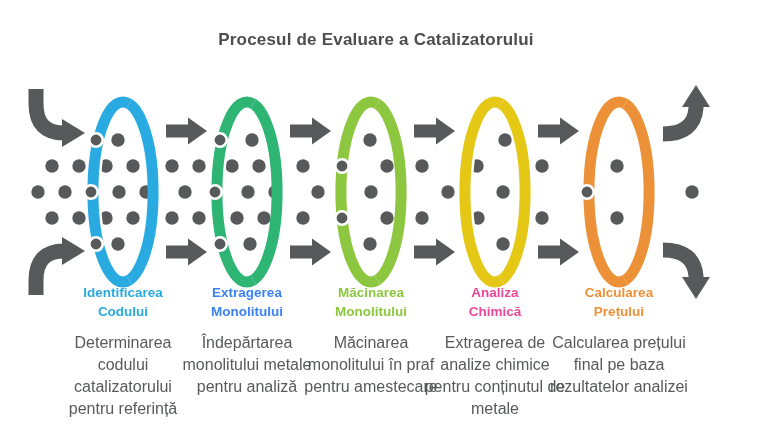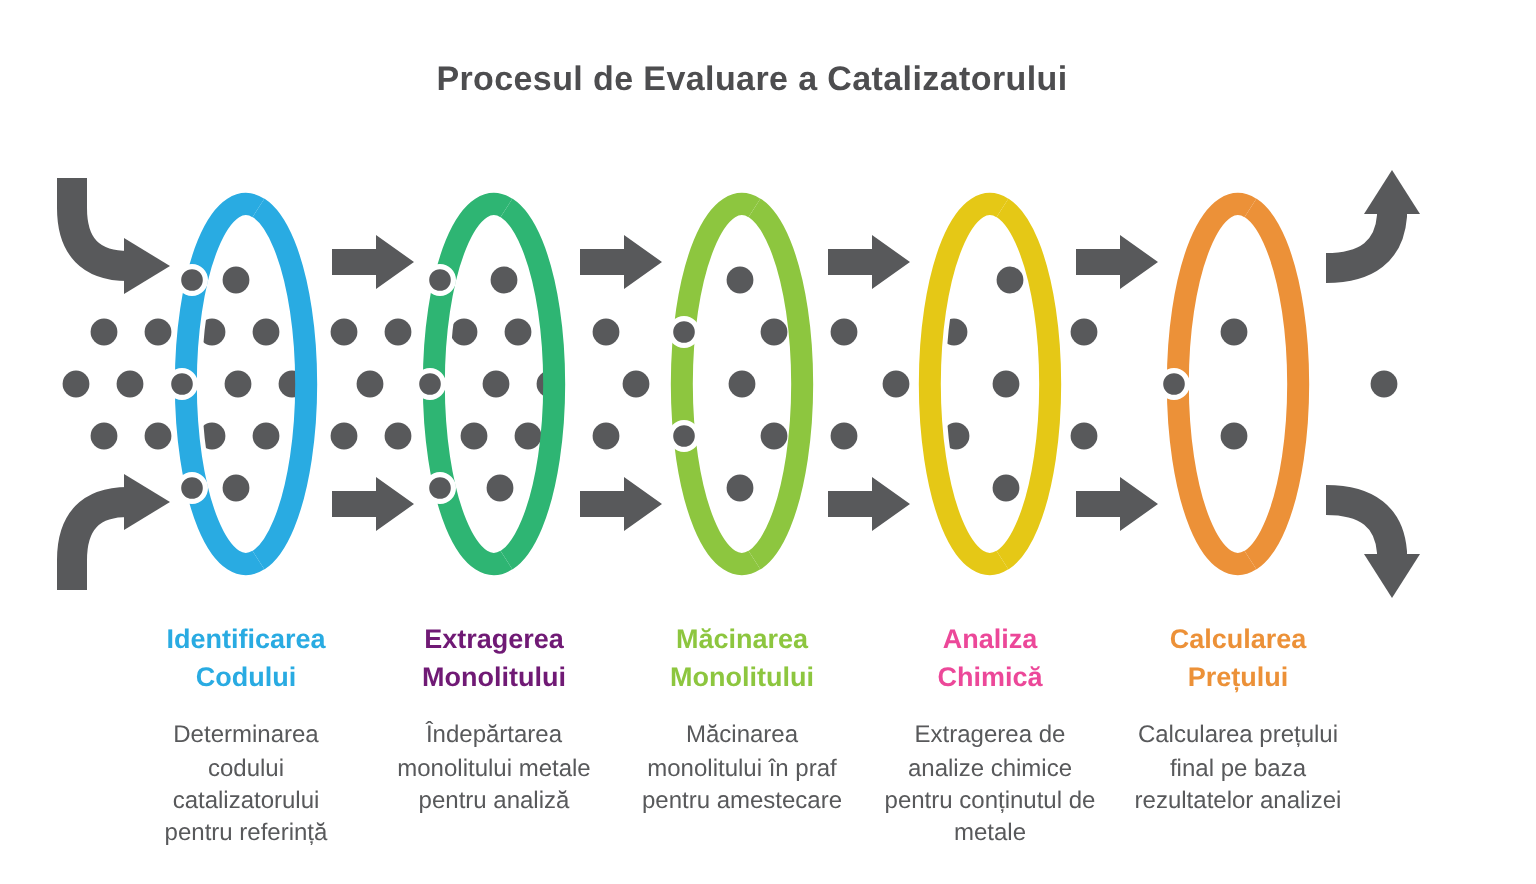--- a/index.html
+++ b/index.html
@@ -5,27 +5,27 @@
   html,body{margin:0;padding:0;background:#ffffff;}
   .canvas{
     position:relative;width:768px;height:442px;background:#ffffff;overflow:hidden;
     font-family:"Liberation Sans", sans-serif;
   }
   .title{
     position:absolute;top:30px;left:0;width:752px;text-align:center;
     font-size:17px;font-weight:bold;color:#4D4D4F;letter-spacing:.2px;
   }
   svg.diagram{position:absolute;top:0;left:0;}
-  .stage{position:absolute;top:310px;width:150px;text-align:center;}
+  .stage{position:absolute;top:283px;width:150px;text-align:center;}
   .stage .heading{
     font-size:13.5px;font-weight:bold;line-height:1.42;white-space:pre-line;
     margin:0 0 11px 0;
   }
   .stage .desc{
-    font-size:12px;line-height:1.36;color:#58595B;white-space:pre-line;margin:0;
+    font-size:16px;line-height:1.36;color:#58595B;white-space:pre-line;margin:0;
   }
 </style>
 </head>
 <body>
 
 <div class="canvas">
 
   <div class="title">Procesul de Evaluare a Catalizatorului</div>
 
   <svg class="diagram" width="768" height="442" viewBox="0 0 768 442">
@@ -153,21 +153,21 @@
 
   <div class="stage" style="left:48px">
     <div class="heading" style="color: rgb(41, 171, 226);">Identificarea
 Codului</div>
     <div class="desc">Determinarea
 codului
 catalizatorului
 pentru referință</div>
   </div>
   <div class="stage" style="left:172px">
-    <div class="heading" style="color: #701a75;">Extragerea
+    <div class="heading" style="color: #3b82f6;">Extragerea
 Monolitului</div>
     <div class="desc">Îndepărtarea
 monolitului metale
 pentru analiză</div>
   </div>
   <div class="stage" style="left:296px">
     <div class="heading" style="color: rgb(141, 198, 63);">Măcinarea
 Monolitului</div>
     <div class="desc">Măcinarea
 monolitului în praf

